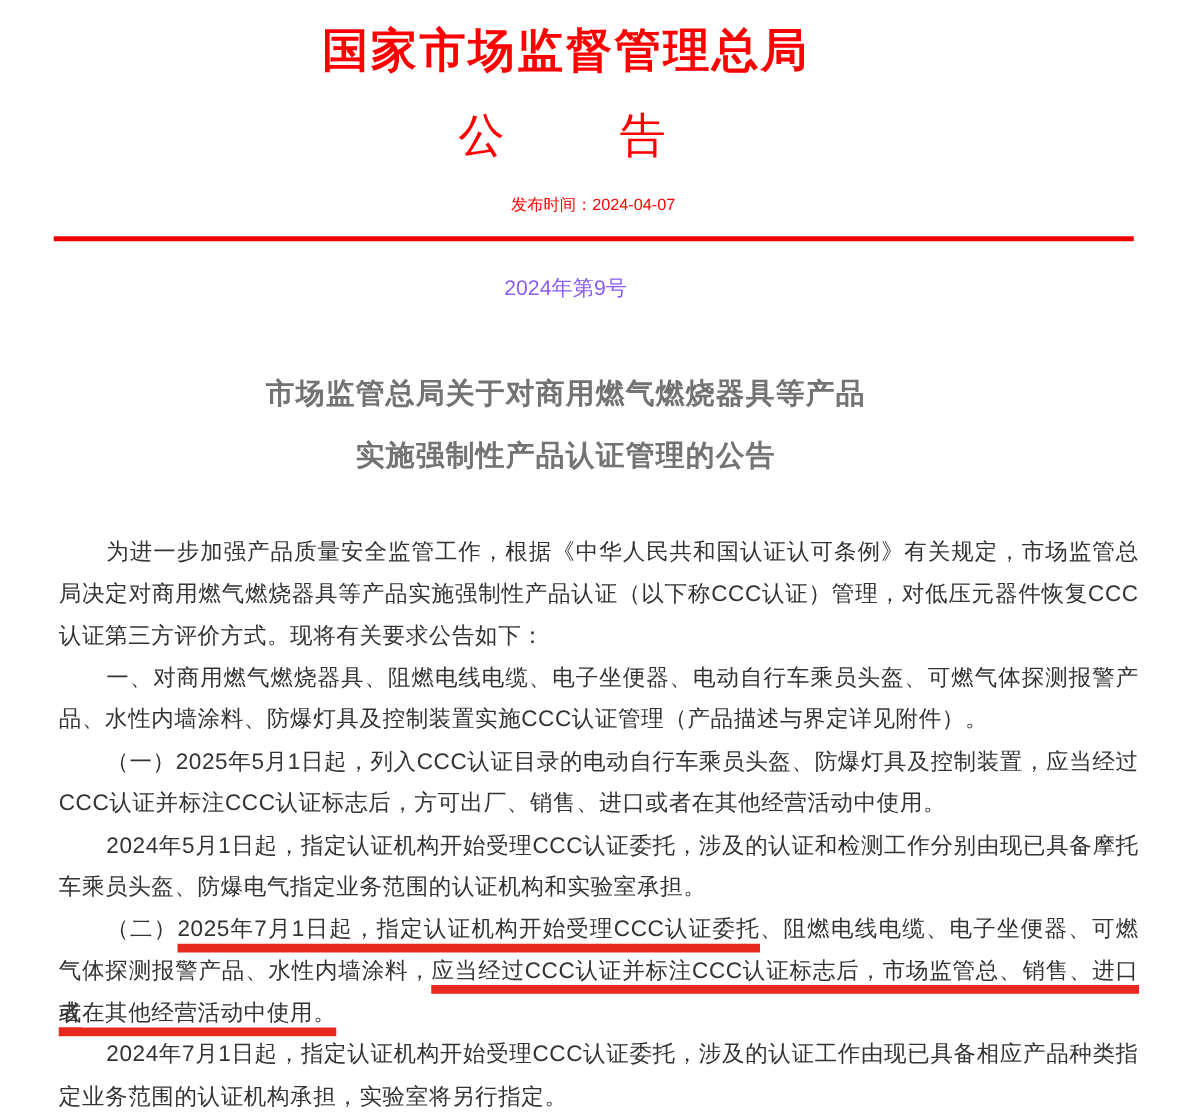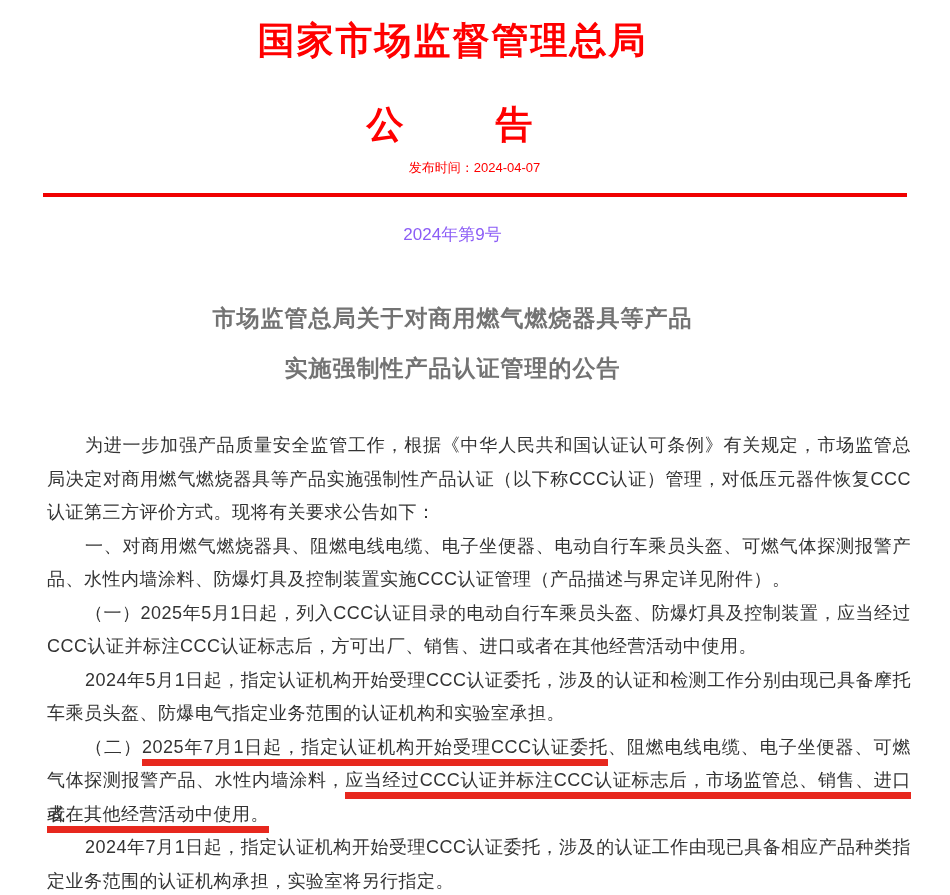--- a/index.html
+++ b/index.html
@@ -15,29 +15,29 @@
   .agency {
     margin: 0;
     padding-top: 20px;
     font-size: 37px;
     line-height: 42px;
     font-weight: bold;
     letter-spacing: 2px;
     color: #ff0000;
   }
   .notice-type {
-    margin-top: 43px;
+    margin-top: 27px;
     font-size: 37px;
     line-height: 40px;
-    font-weight: bold;
+    font-weight: normal;
     letter-spacing: 6px;
     color: #ff0000;
   }
   .publish-date {
-    margin-top: 14px;
+    margin-top: 26px;
     font-size: 13px;
     line-height: 18px;
     color: #ff0000;
     padding-left: 44px;
   }
   .divider {
     margin: 16px 0 0 43px;
     width: 864px;
     height: 4px;
     background: #f00101;

